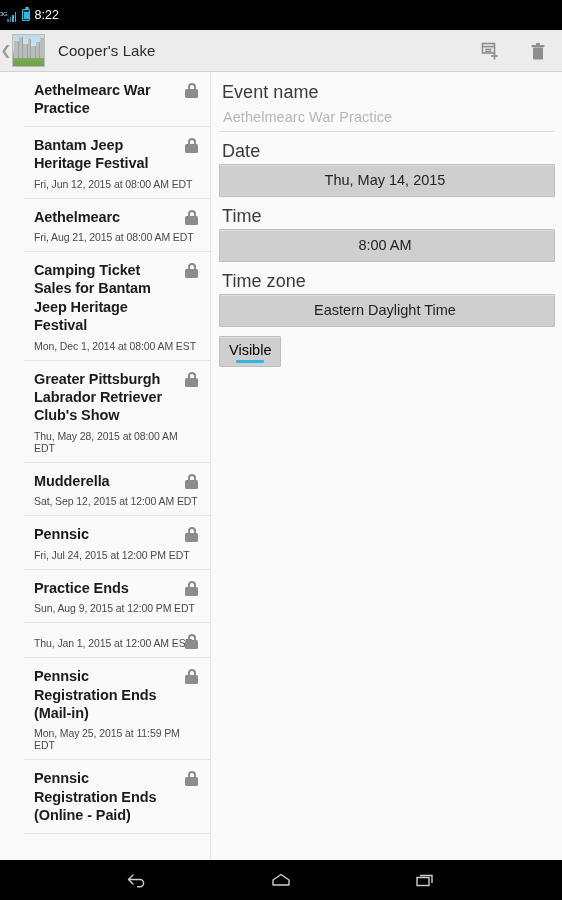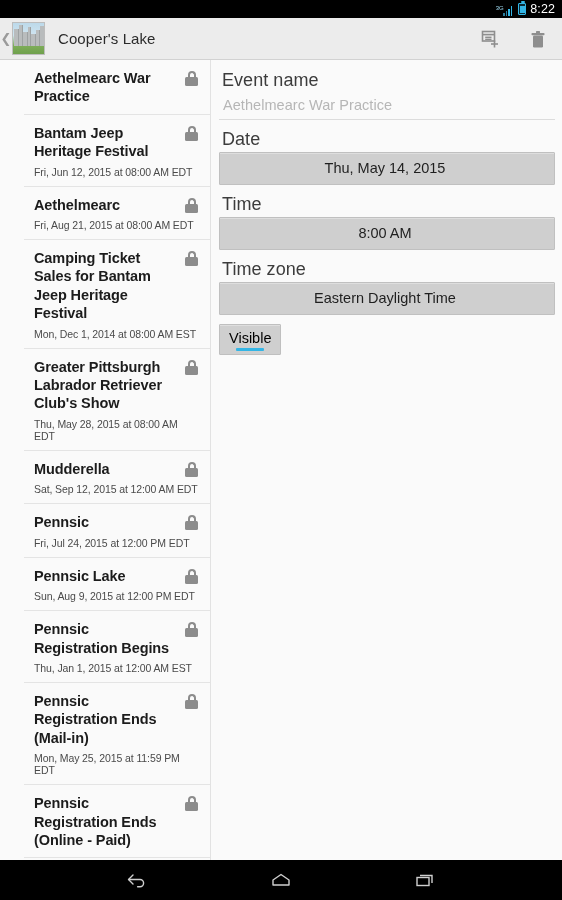--- a/index.html
+++ b/index.html
@@ -6,22 +6,22 @@
   body{
     width:562px;height:900px;overflow:hidden;
     background:#f5f5f5;
     font-family:"Liberation Sans","DejaVu Sans",sans-serif;
     -webkit-font-smoothing:antialiased;
   }
   .screen{position:relative;width:562px;height:900px;overflow:hidden;background:#fafafa;}
 
   
   .statusbar{
-    height:18px;background:#000;color:#ffffff;
-    display:flex;align-items:center;justify-content:flex-end;
+    height:30px;background:#000;color:#ffffff;
+    display:flex;align-items:center;
     padding:0 7px 0 0;box-sizing:border-box;
   }
   .sb-right{display:flex;align-items:center;gap:4px;}
   .sig-wrap{position:relative;display:flex;align-items:flex-end;height:14px;}
   .sig-3g{font-size:6px;color:#9fd9f0;line-height:6px;margin-right:0px;margin-bottom:5px;letter-spacing:-0.3px;}
   .sig-bars{width:11px;height:11px;position:relative;}
   .sig-bars i{position:absolute;bottom:0;background:#33b5e5;display:block;}
   .sig-bars i:nth-child(1){left:0;width:1.5px;height:3px;background:#2a7f9e;}
   .sig-bars i:nth-child(2){left:2.5px;width:1.5px;height:5px;background:#2a7f9e;}
   .sig-bars i:nth-child(3){left:5px;width:1.5px;height:7px;}
@@ -223,30 +223,29 @@
       <div class="list-item">
         <div class="li-title">Pennsic</div>
         <div class="li-date">Fri, Jul 24, 2015 at 12:00 PM EDT</div>
         <div class="lock">
             <span class="shackle"></span>
             <span class="bodyb"></span>
           </div>
       </div>
 
       <div class="list-item">
-        <div class="li-title">Pennsic Lake</div>
+        <div class="li-title">Practice Ends</div>
         <div class="li-date">Sun, Aug 9, 2015 at 12:00 PM EDT</div>
         <div class="lock">
             <span class="shackle"></span>
             <span class="bodyb"></span>
           </div>
       </div>
 
       <div class="list-item">
-        <div class="li-title">Pennsic Registration Begins</div>
         <div class="li-date">Thu, Jan 1, 2015 at 12:00 AM EST</div>
         <div class="lock">
             <span class="shackle"></span>
             <span class="bodyb"></span>
           </div>
       </div>
 
       <div class="list-item">
         <div class="li-title">Pennsic Registration Ends (Mail-in)</div>
         <div class="li-date">Mon, May 25, 2015 at 11:59 PM EDT</div>

